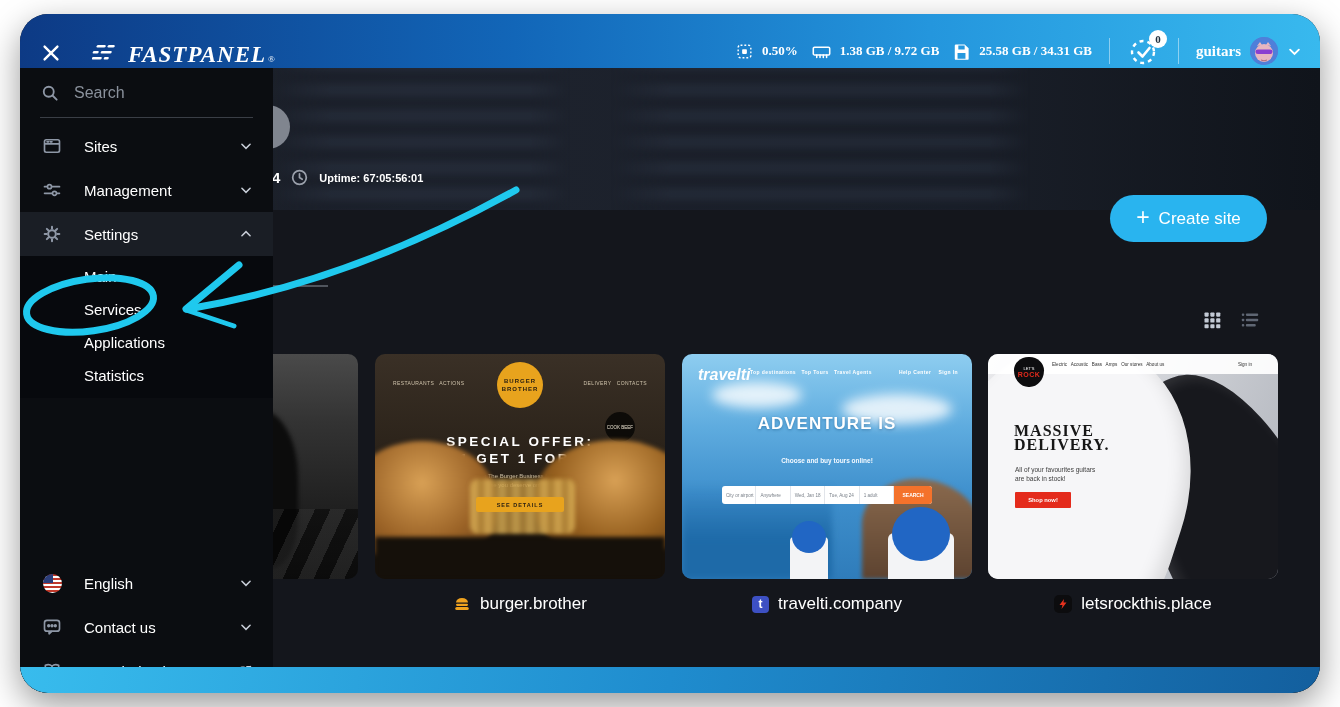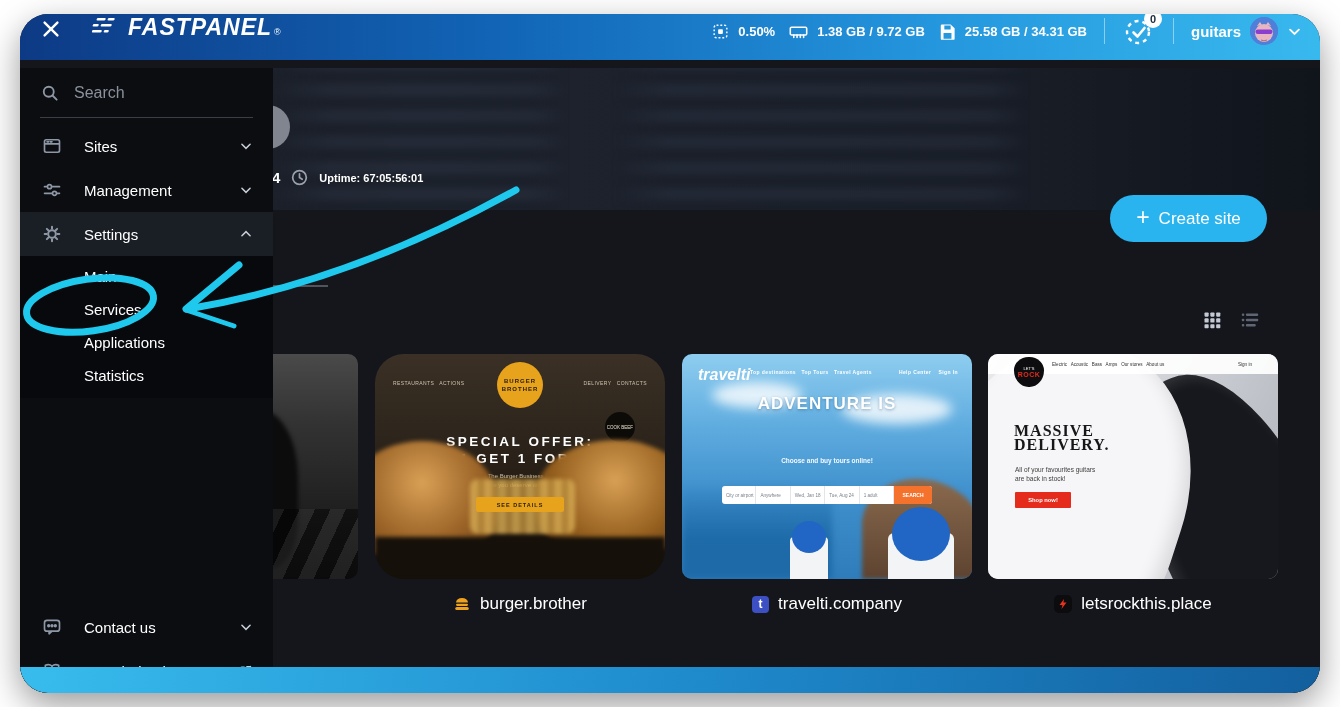--- a/index.html
+++ b/index.html
@@ -2,21 +2,21 @@
 <html><head>
 <meta charset="utf-8">
 <style>
   * { margin:0; padding:0; box-sizing:border-box; }
   html,body { width:1340px; height:707px; background:#ffffff; font-family:"Liberation Sans", sans-serif; overflow:hidden; }
   .pre { white-space:pre; }
 
   .window { position:absolute; left:20px; top:14px; width:1300px; height:679px; border-radius:28px; overflow:hidden; background:#14161c; box-shadow:0 12px 34px rgba(0,0,0,.4); }
 
   
-  .topbar { position:absolute; top:0; left:0; right:0; height:46px; z-index:30; display:flex; align-items:flex-start; background:linear-gradient(90deg,#0d3a85 0%,#1266b8 38%,#2496dd 70%,#38b9ee 100%); color:#fff; }
+  .topbar { position:absolute; top:0; left:0; right:0; height:54px; z-index:30; display:flex; align-items:flex-end; background:linear-gradient(90deg,#0d3a85 0%,#1266b8 38%,#2496dd 70%,#38b9ee 100%); color:#fff;font-family:Liberation Serif, serif; }
   .close-btn { margin-left:16px; width:30px; height:30px; display:flex; align-items:center; justify-content:center; cursor:pointer; }
   .logo-wrap { display:flex; align-items:baseline; margin-left:26px; }
   .logo-icon { align-self:center; margin-right:8px; }
   .logo-text { font-size:23px; font-weight:bold; font-style:italic; letter-spacing:1px; }
   .logo-reg { font-size:9px; vertical-align:super; margin-left:2px; }
   .topbar-right { margin-left:auto; display:flex; align-items:center; gap:13px; margin-right:18px; }
   .stat { display:flex; align-items:center; gap:8px; font-size:13px; font-weight:bold; }
   .tb-divider { width:1px; height:26px; background:rgba(255,255,255,.45); margin:0 4px; }
   .notif { position:relative; width:34px; height:34px; cursor:pointer; }
   .notif-badge { position:absolute; top:-4px; right:-6px; width:18px; height:18px; border-radius:50%; background:#fff; color:#20303f; font-size:11px; font-weight:bold; display:flex; align-items:center; justify-content:center; }
@@ -65,21 +65,21 @@
   .row2 .card { top:601px; height:92px; }
   .tinynav { font-size:5px; color:#ddd; letter-spacing:.4px; }
 
   
   .c-fit { background:linear-gradient(180deg,#4a4a4a 0%,#333333 30%,#202020 68%,#141414 100%); }
   .c-fit .fig { position:absolute; right:60px; top:55px; width:95px; height:160px; background:#0c0c0c; border-radius:48% 42% 30% 34%; filter:blur(2px); }
   .c-fit .floor { position:absolute; bottom:0; left:0; right:0; height:70px; background:repeating-linear-gradient(115deg, rgba(0,0,0,.45) 0 14px, rgba(70,70,70,.25) 14px 28px); }
   .c-fit .nav { position:absolute; top:22px; left:10px; color:#bbb; }
 
   
-  .c-burger { background:linear-gradient(180deg,#3a3026 0%,#271f16 55%,#171009 100%);border-radius:29px; }
+  .c-burger { background:linear-gradient(180deg,#3a3026 0%,#271f16 55%,#171009 100%); }
   .c-burger .nav-l { position:absolute; top:26px; left:18px; color:#cfc3ab; }
   .c-burger .nav-r { position:absolute; top:26px; right:18px; color:#cfc3ab; }
   .c-burger .blogo { position:absolute; top:8px; left:50%; transform:translateX(-50%); width:46px; height:46px; border-radius:50%; background:#e8a31d; display:flex; flex-direction:column; align-items:center; justify-content:center; color:#241b10; font-size:6px; font-weight:bold; letter-spacing:1px; line-height:8px; }
   .c-burger h1 { position:absolute; width:100%; text-align:center; color:#fff; font-size:13.5px; font-weight:bold; letter-spacing:2.5px; }
   .c-burger .h1a { top:80px; } .c-burger .h1b { top:97px; }
   .c-burger .sub { position:absolute; width:100%; text-align:center; color:#c9bda6; font-size:6px; }
   .c-burger .s1 { top:119px; } .c-burger .s2 { top:128px; }
   .c-burger .btn { position:absolute; top:143px; left:50%; transform:translateX(-50%); width:88px; height:15px; background:#e8a31d; border-radius:2px; color:#2a2013; font-size:5.5px; font-weight:bold; display:flex; align-items:center; justify-content:center; letter-spacing:1px; }
   .c-burger .badge { position:absolute; right:30px; top:58px; width:30px; height:30px; border-radius:50%; background:#0d0b08; color:#e8e0ce; font-size:4.5px; display:flex; align-items:center; justify-content:center; text-align:center; }
   .c-burger .bgl,.c-burger .bgr,.c-burger .fries,.c-burger .tray { position:absolute; filter:blur(2px); }
@@ -88,21 +88,21 @@
   .c-burger .fries { left:95px; bottom:45px; width:105px; height:55px; border-radius:8px; background:repeating-linear-gradient(90deg,#d3a851 0 8px,#b3873a 8px 14px); opacity:.85; }
   .c-burger .tray { left:0; right:0; bottom:0; height:42px; background:#15100a; }
 
   
   .c-travel { background:linear-gradient(180deg,#8ecdf0 0%,#5facdf 32%,#3f90cd 62%,#2f7cba 100%); }
   .c-travel .cloud { position:absolute; background:#fff; border-radius:50%; filter:blur(6px); opacity:.8; }
   .c-travel .logo { position:absolute; top:12px; left:16px; color:#fff; font-size:16px; font-weight:bold; font-style:italic; }
   .c-travel .nav-l { position:absolute; top:15px; left:68px; color:#fff; font-weight:bold; }
   .c-travel .nav-r { position:absolute; top:15px; right:14px; color:#fff; font-weight:bold; }
   .c-travel h1 { position:absolute; width:100%; text-align:center; color:#fff; font-weight:bold; font-size:17px; letter-spacing:1px; text-shadow:0 1px 3px rgba(0,60,110,.4); }
-  .c-travel .h1a { top:40px; } .c-travel .h1b { top:74px; }
+  .c-travel .h1a { top:60px; } .c-travel .h1b { top:74px; }
   .c-travel .sub { position:absolute; top:103px; width:100%; text-align:center; color:#f2f9ff; font-size:6.5px; font-weight:bold; }
   .c-travel .sea { position:absolute; left:0; bottom:0; width:150px; height:95px; background:linear-gradient(180deg,rgba(36,110,170,.0),#1e6aa8 60%); filter:blur(3px); }
   .c-travel .cliff { position:absolute; right:-10px; bottom:0; width:120px; height:100px; border-radius:45% 55% 0 0; background:linear-gradient(180deg,#8a6a4e,#5d4330); filter:blur(2px); }
   .c-travel .dome { position:absolute; background:#f3f4f6; }
   .c-travel .d1 { left:108px; bottom:0; width:38px; height:42px; border-radius:4px 4px 0 0; }
   .c-travel .d1:before { content:""; position:absolute; top:-16px; left:2px; width:34px; height:32px; border-radius:50%; background:#2166c4; }
   .c-travel .d2 { right:18px; bottom:0; width:66px; height:46px; border-radius:6px 6px 0 0; }
   .c-travel .d2:before { content:""; position:absolute; top:-26px; left:4px; width:58px; height:54px; border-radius:50%; background:#2166c4; }
   .c-travel .search { position:absolute; top:132px; left:50%; transform:translateX(-50%); width:210px; height:18px; background:#fff; border-radius:3px; display:flex; align-items:stretch; overflow:hidden; }
   .c-travel .seg { flex:1; border-right:1px solid #e2e5ea; color:#7a8089; font-size:4.6px; display:flex; align-items:center; padding-left:4px; }
@@ -370,20 +370,31 @@
 
     <div class="submenu">
       <div class="submenu-item">Main</div>
       <div class="submenu-item">Services</div>
       <div class="submenu-item">Applications</div>
       <div class="submenu-item">Statistics</div>
     </div>
 
     <div class="sb-spacer"></div>
 
+    <div class="nav-row">
+      <span class="nav-ico">
+          <span class="flag"></span>
+        </span>
+      <span class="nav-label">English</span>
+      <span class="nav-chev">
+        <svg width="14" height="14" viewBox="0 0 24 24" fill="none" stroke="#c6ccd6" stroke-width="2.6" stroke-linecap="round">
+            <path d="M5 9 l7 7 7-7"></path>
+          </svg>
+      </span>
+    </div>
 
     <div class="nav-row">
       <span class="nav-ico">
         <svg width="20" height="20" viewBox="0 0 24 24" fill="none" stroke="#8e97a6" stroke-width="2">
             <rect x="3" y="4" width="18" height="13" rx="3"></rect>
             <path d="M8.5 17 v3.2 L12 17" stroke-linejoin="round"></path>
             <circle cx="8" cy="10.5" r="1" fill="#8e97a6"></circle>
             <circle cx="12" cy="10.5" r="1" fill="#8e97a6"></circle>
             <circle cx="16" cy="10.5" r="1" fill="#8e97a6"></circle>
           </svg>

